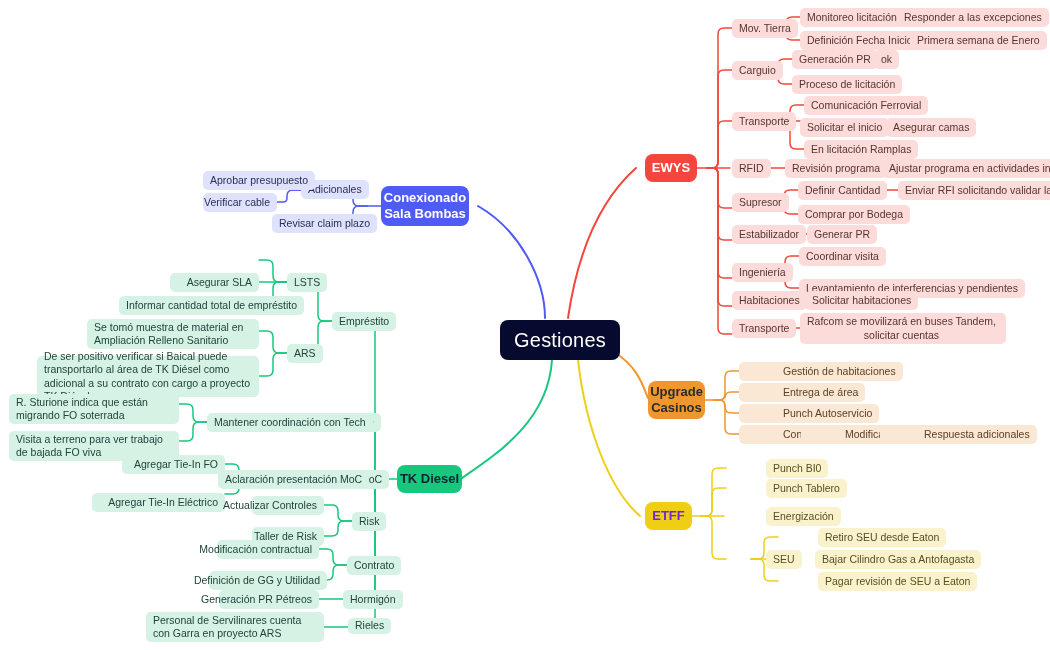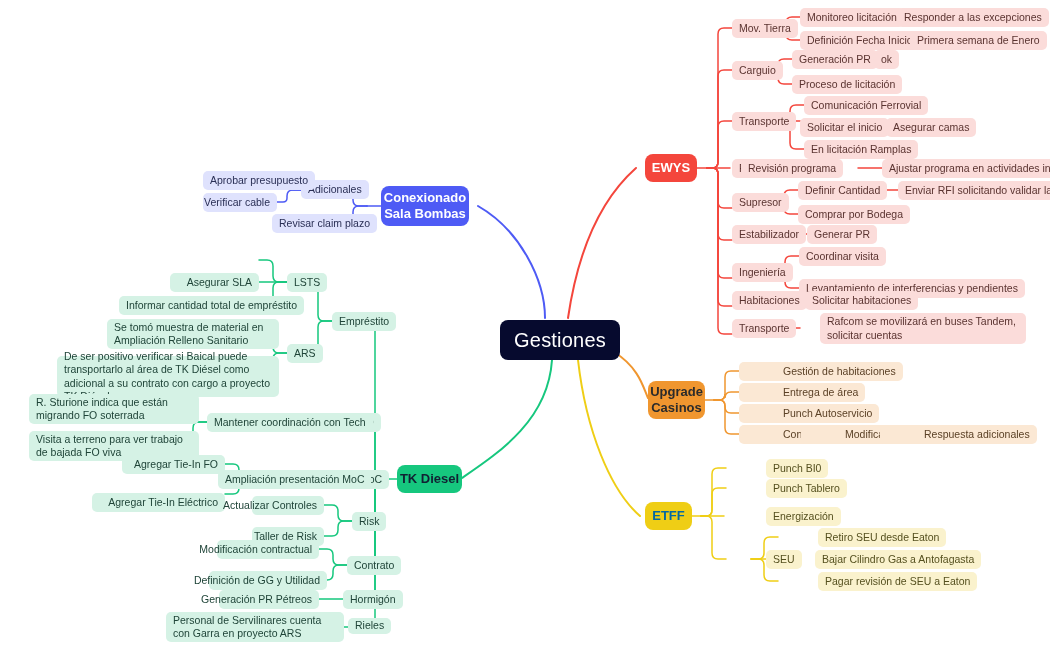--- a/index.html
+++ b/index.html
@@ -13,30 +13,30 @@
   
   .n-root{background:#060a2e;color:#ffffff;font-size:20px;border-radius:8px;
           padding:0 16px;justify-content:center;letter-spacing:.2px;}
   
   .n-main{color:#1d1d1d;font-size:13px;font-weight:bold;border-radius:8px;
           padding:0 12px;justify-content:center;text-align:center;}
   .b-blue{background:#4e5bf5;color:#ffffff;}
   .b-green{background:#16c77e;color:#123}
   .b-red{background:#f4463c;color:#ffffff;}
   .b-orange{background:#f0962f;color:#2b2b2b;}
-  .b-yellow{background:#efce15;color:#0369a1;}
+  .b-yellow{background:#efce15;color:#6d28d9;}
   
   .pill{font-size:10.5px;padding:4px 7px;border-radius:5px;}
   .p-blue{background:#dfe2fd;color:#2a2f55;}
   .p-green{background:#d5f2e5;color:#1f4438;}
   .p-red{background:#fbdcda;color:#5a3330;}
   .p-orange{background:#fbe8d4;color:#5b4126;padding-left:44px;}
   .p-yellow{background:#faf2cd;color:#55501f;margin-left:40px;}
   .ta-r{justify-content:flex-end;text-align:right;}
-  .ta-l{justify-content:flex-start;text-align:left;margin-left:20px;}
+  .ta-l{justify-content:flex-start;text-align:left;}
 </style>
 </head>
 <body>
 
 <div id="stage">
 
   <svg class="links" viewBox="0 0 1050 650">
     <g fill="none" stroke-width="1.6" stroke-linecap="round">
 
       <path d="M545,318 C545,280 520,230 478,206" stroke="#4e5bf5" stroke-width="2"></path>
@@ -217,21 +217,21 @@
     <span>R. Sturione indica que están migrando FO soterrada</span>
   </div>
   <div class="node pill p-green nw ta-l" style="left:9px;top:431px;width:170px;height:30px;align-items:center;">
     <span>Visita a terreno para ver trabajo de bajada FO viva</span>
   </div>
 
   <div class="node pill p-green" style="left:353px;top:470px;height:19px;">
     <span>MoC</span>
   </div>
   <div class="node pill p-green" style="left:218px;top:470px;height:19px;">
-    <span>Ampliación presentación MoC</span>
+    <span>Aclaración presentación MoC</span>
   </div>
   <div class="node pill p-green ta-r" style="left:122px;top:455px;height:19px;width:103px;">
     <span>Agregar Tie-In FO</span>
   </div>
   <div class="node pill p-green ta-r" style="left:92px;top:485px;height:19px;width:133px;margin-top:8px;">
     <span>Agregar Tie-In Eléctrico</span>
   </div>
 
   <div class="node pill p-green" style="left:352px;top:512px;height:19px;">
     <span>Risk</span>
@@ -312,21 +312,21 @@
   <div class="node pill p-red" style="left:886px;top:118px;height:19px;">
     <span>Asegurar camas</span>
   </div>
   <div class="node pill p-red" style="left:804px;top:140px;height:19px;">
     <span>En licitación Ramplas</span>
   </div>
 
   <div class="node pill p-red" style="left:732px;top:159px;height:19px;">
     <span>RFID</span>
   </div>
-  <div class="node pill p-red" style="left:741px;top:159px;height:19px;">
+  <div class="node pill p-red" style="left:785px;top:159px;height:19px;">
     <span>Revisión programa</span>
   </div>
   <div class="node pill p-red" style="left:882px;top:159px;height:19px;">
     <span>Ajustar programa en actividades iniciales</span>
   </div>
 
   <div class="node pill p-red" style="left:732px;top:193px;height:19px;">
     <span>Supresor</span>
   </div>
   <div class="node pill p-red" style="left:798px;top:181px;height:19px;">
@@ -360,21 +360,21 @@
     <span>Habitaciones</span>
   </div>
   <div class="node pill p-red" style="left:805px;top:291px;height:19px;">
     <span>Solicitar habitaciones</span>
   </div>
 
   <div class="node pill p-red" style="left:732px;top:319px;height:19px;">
     <span>Transporte</span>
   </div>
   <div class="node pill p-red nw ta-l" style="left:800px;top:313px;width:206px;height:31px;align-items:center;">
-    <span style="white-space:pre-line;">Rafcom se movilizará en buses Tandem,
+    <span style="white-space:pre-line;text-align:center;">Rafcom se movilizará en buses Tandem,
 solicitar cuentas</span>
   </div>
 
   <div class="node n-main b-orange nw" style="left:648px;top:381px;width:57px;height:38px;">
     <span style="white-space:pre-line;">Upgrade
 Casinos</span>
   </div>
   <div class="node pill p-orange" style="left:739px;top:362px;height:19px;">
     <span>Gestión de habitaciones</span>
   </div>

